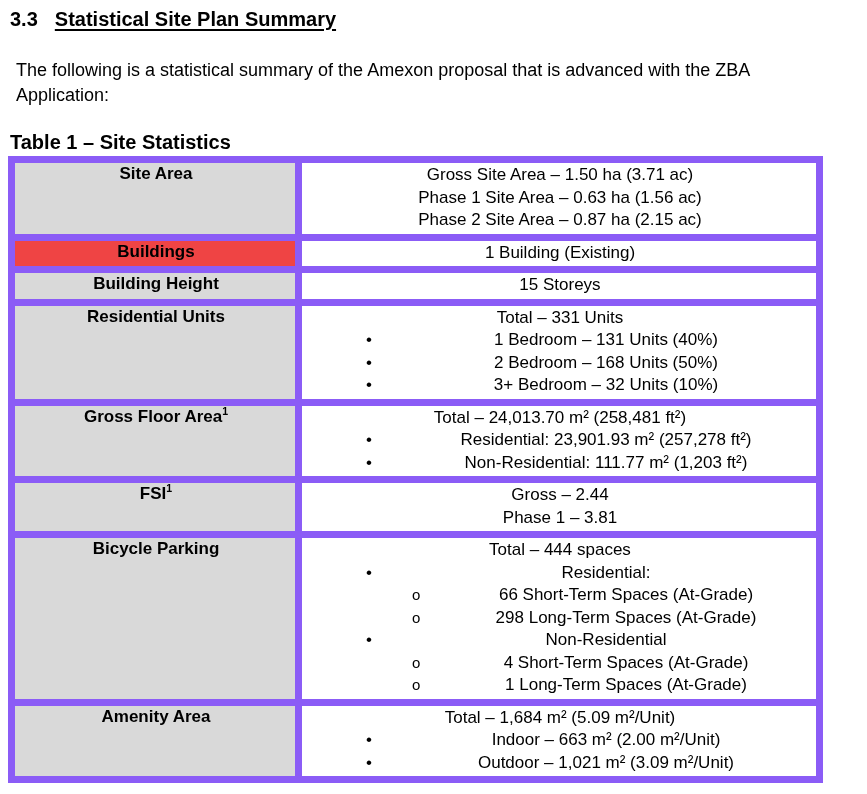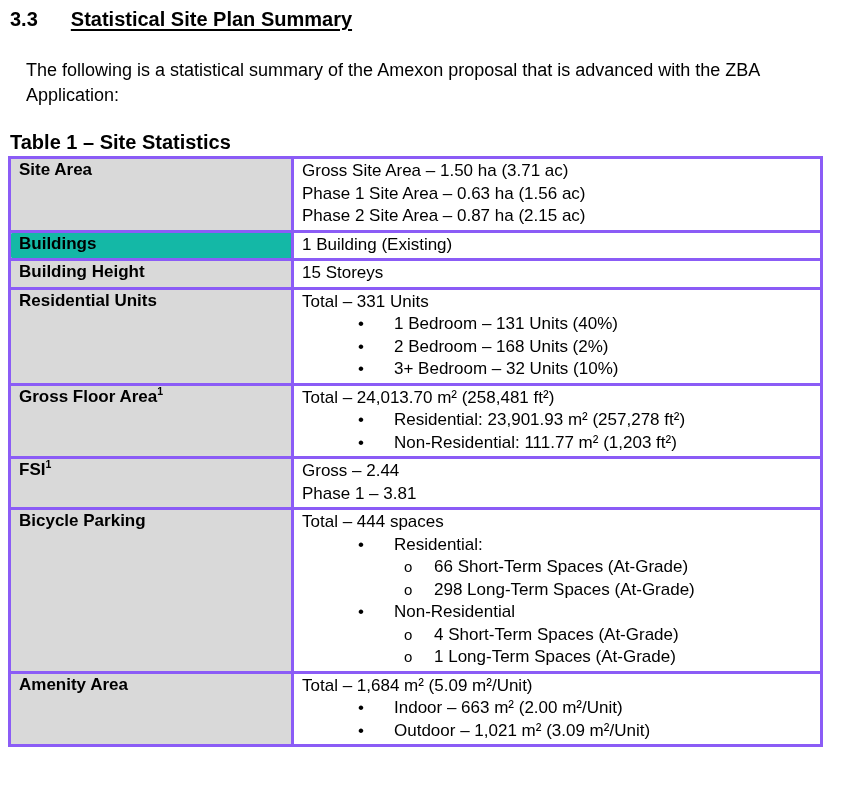--- a/index.html
+++ b/index.html
@@ -17,50 +17,51 @@
     overflow: hidden;
   }
   
   .section-heading {
     font-size: 20px;
     font-weight: bold;
     margin: 2px 0 0 2px;
     display: flex;
     align-items: baseline;
   }
-  .section-number { margin-right: 33px; }
+  .section-number { margin-right: 17px; }
   .section-title {
     text-decoration: underline;
     text-decoration-thickness: 2px;
     text-underline-offset: 3px;
   }
   
   .intro {
     font-size: 18px;
     line-height: 25px;
-    margin: 27px 0 0 18px;
+    margin: 27px 0 0 8px;
     max-width: 822px;
   }
   
   .table-caption {
     font-size: 20px;
     font-weight: bold;
     margin: 23px 0 2px 2px;
   }
   
   table.stats {
     border-collapse: collapse;
     width: 815px;
     border: 2px solid #000000;
     font-size: 17px;
   }
   table.stats td {
-    border: 3px solid #8b5cf6;
+    border: 7px solid #8b5cf6;
     vertical-align: top;
     padding: 1px 6px 2px 8px;
+    text-align: center;
   }
   td.label-cell {
     width: 266px;
     font-weight: bold;
     background: #d9d9d9;
   }
   td.value-cell { width: auto; }
   .line {
     position: relative;
     line-height: 22.5px;
@@ -102,37 +103,37 @@
     <tbody>
         <tr>
           <td class="label-cell" style="background: rgb(217, 217, 217);">Site Area</td>
           <td class="value-cell">
             <div class="line lvl0"><span>Gross Site Area – 1.50 ha (3.71 ac)</span></div>
             <div class="line lvl0"><span>Phase 1 Site Area – 0.63 ha (1.56 ac)</span></div>
             <div class="line lvl0"><span>Phase 2 Site Area – 0.87 ha (2.15 ac)</span></div>
           </td>
         </tr>
         <tr>
-          <td class="label-cell" style="background: #14b8a6; border-radius: 6px;">Buildings</td>
+          <td class="label-cell" style="background: #ef4444; border-radius: 6px;">Buildings</td>
           <td class="value-cell">
             <div class="line lvl0"><span>1 Building (Existing)</span></div>
           </td>
         </tr>
         <tr>
           <td class="label-cell" style="background: rgb(217, 217, 217);">Building Height</td>
           <td class="value-cell">
             <div class="line lvl0"><span>15 Storeys</span></div>
           </td>
         </tr>
         <tr>
           <td class="label-cell" style="background: rgb(217, 217, 217); margin-left: 35px;">Residential Units</td>
           <td class="value-cell">
             <div class="line lvl0"><span>Total – 331 Units</span></div>
             <div class="line lvl1"><span class="bullet">•</span><span>1 Bedroom – 131 Units (40%)</span></div>
-            <div class="line lvl1"><span class="bullet">•</span><span>2 Bedroom – 168 Units (2%)</span></div>
+            <div class="line lvl1"><span class="bullet">•</span><span>2 Bedroom – 168 Units (50%)</span></div>
             <div class="line lvl1"><span class="bullet">•</span><span>3+ Bedroom – 32 Units (10%)</span></div>
           </td>
         </tr>
         <tr>
           <td class="label-cell" style="background: rgb(217, 217, 217);">Gross Floor Area<sup>1</sup></td>
           <td class="value-cell">
             <div class="line lvl0"><span>Total – 24,013.70 m² (258,481 ft²)</span></div>
             <div class="line lvl1"><span class="bullet">•</span><span>Residential: 23,901.93 m² (257,278 ft²)</span></div>
             <div class="line lvl1"><span class="bullet">•</span><span>Non-Residential: 111.77 m² (1,203 ft²)</span></div>
           </td>

